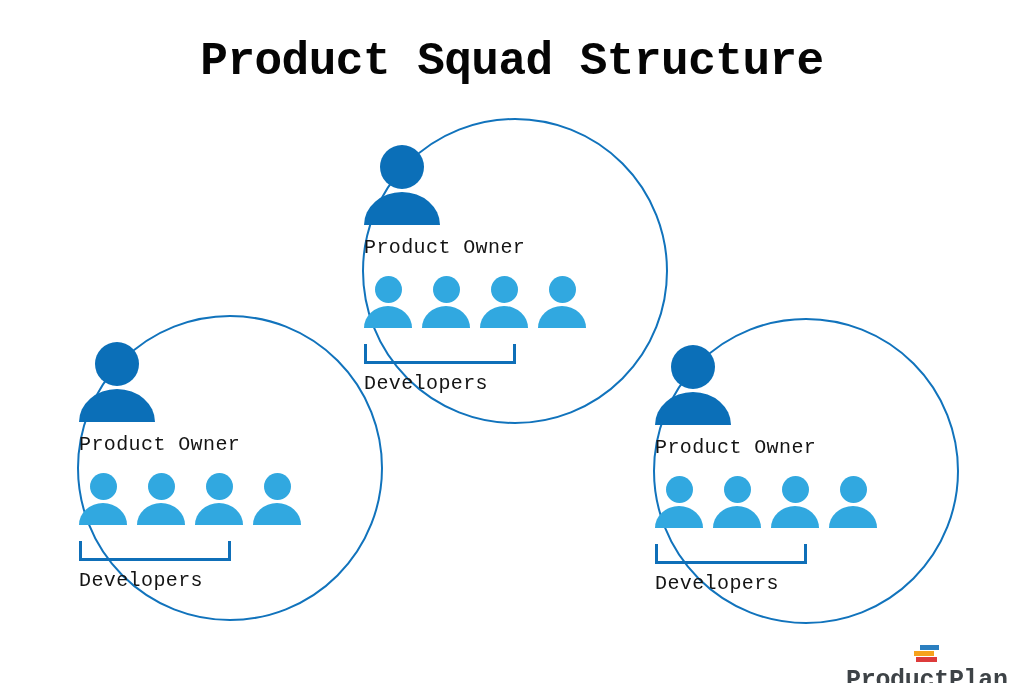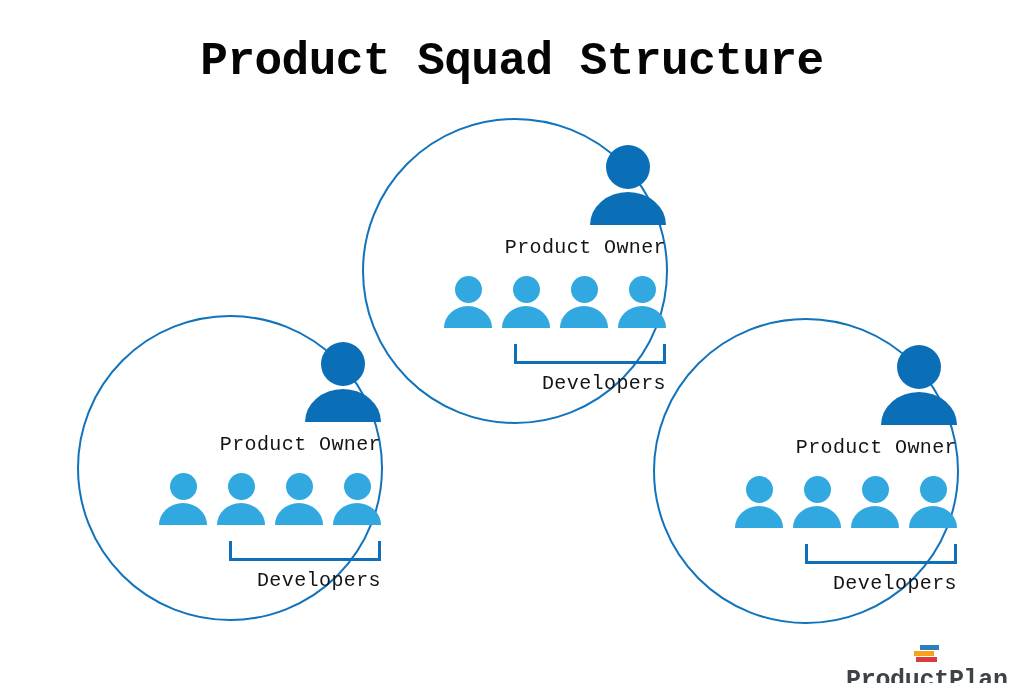--- a/index.html
+++ b/index.html
@@ -22,21 +22,21 @@
   }
   .squad-circle{
     position:absolute;
     width:306px;height:306px;
     box-sizing:border-box;
     border:2px solid var(--circle-stroke,#1173BC);
     border-radius:50%;
     background:#fff;
     display:flex;
     flex-direction:column;
-    align-items:flex-end;
+    align-items:flex-start;
     padding-top:25px;
   }
   .squad-center{left:362px;top:118px;}
   .squad-left{left:77px;top:315px;}
   .squad-right{left:653px;top:318px;}
 
   .person{display:flex;flex-direction:column;align-items:center;}
   .person .head{border-radius:50%;}
   .person .torso{}
   .po{margin-bottom:12px;}

